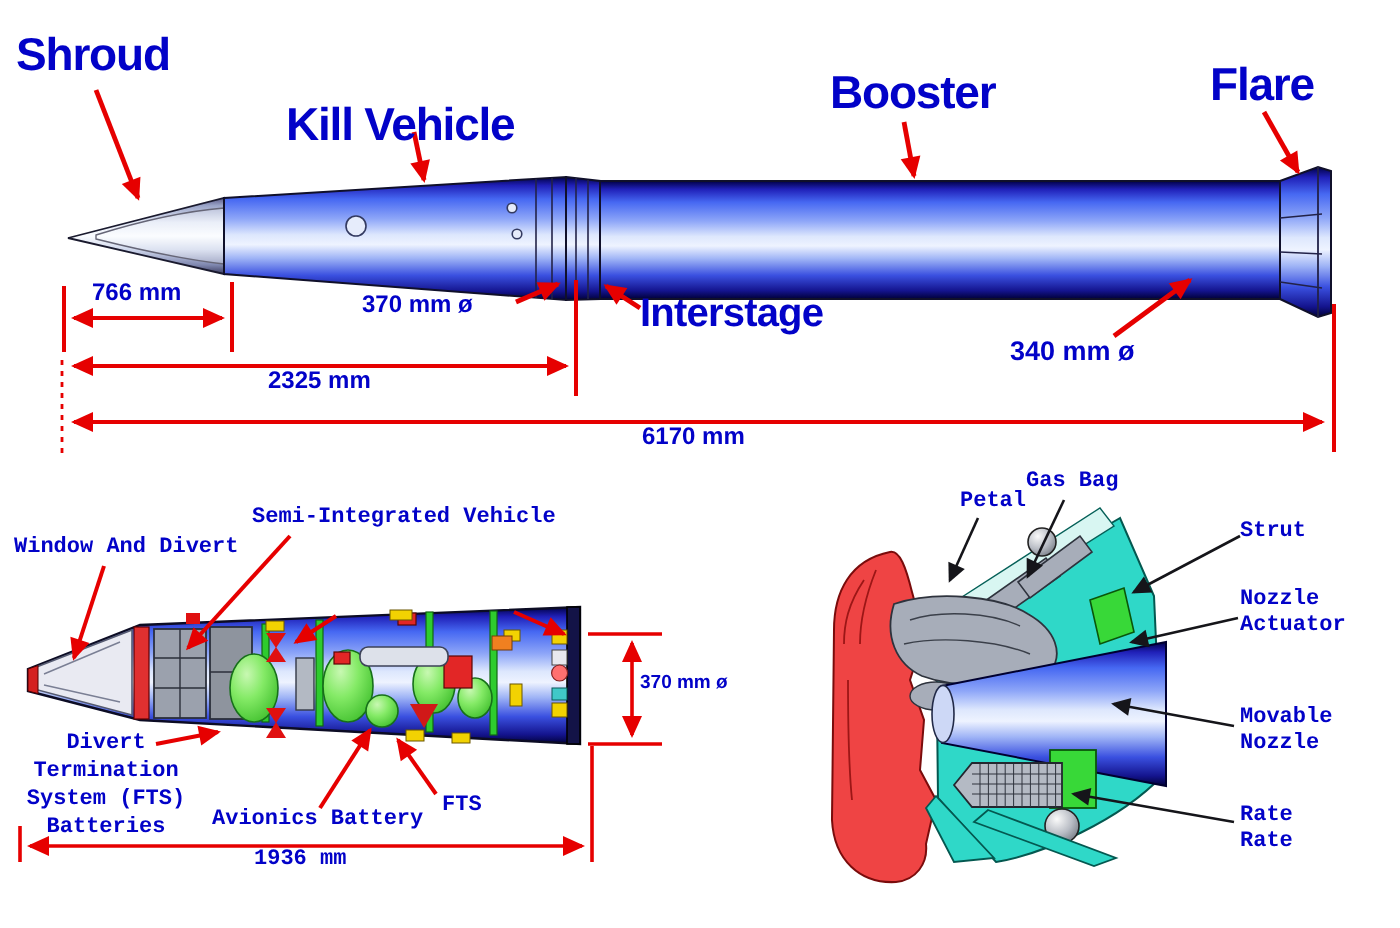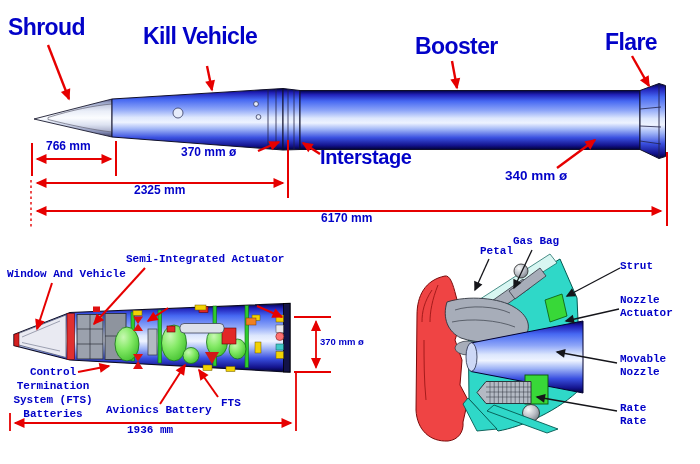--- a/index.html
+++ b/index.html
@@ -206,35 +206,35 @@
       <line x1="489" y1="259" x2="475" y2="290" marker-end="url(#aB)"></line>
       <line x1="532" y1="250" x2="514" y2="288" marker-end="url(#aB)"></line>
       <line x1="620" y1="268" x2="567" y2="296" marker-end="url(#aB)"></line>
       <line x1="619" y1="309" x2="566" y2="321" marker-end="url(#aB)"></line>
       <line x1="617" y1="363" x2="557" y2="352" marker-end="url(#aB)"></line>
       <line x1="617" y1="411" x2="537" y2="397" marker-end="url(#aB)"></line>
     </g>
   </svg>
 
   <div class="lbl big" style="left:8px;top:15px">Shroud</div>
-  <div class="lbl big" style="left:143px;top:24px">Kill Vehicle</div>
+  <div class="lbl big" style="left:143px;top:50px">Kill Vehicle</div>
   <div class="lbl big" style="left:415px;top:34px">Booster</div>
   <div class="lbl big" style="left:605px;top:30px">Flare</div>
   <div class="lbl mid" style="left:320px;top:147px">Interstage</div>
 
   <div class="lbl dim" style="left:46px;top:140px">766 mm</div>
   <div class="lbl dim" style="left:181px;top:146px">370 mm ø</div>
   <div class="lbl dim" style="left:134px;top:184px">2325 mm</div>
   <div class="lbl dim-sm" style="left:505px;top:169px">340 mm ø</div>
   <div class="lbl dim" style="left:321px;top:212px">6170 mm</div>
 
-  <div class="lbl small" style="left:7px;top:268px">Window And Vehicle</div>
-  <div class="lbl small" style="left:126px;top:253px">Semi-Integrated Actuator</div>
+  <div class="lbl small" style="left:7px;top:268px">Window And Divert</div>
+  <div class="lbl small" style="left:126px;top:253px">Semi-Integrated Vehicle</div>
   <div class="lbl small ctr" style="left:53px;top:365px;line-height:14px">
-    <span>Control</span>
+    <span>Divert</span>
     <span>Termination</span>
     <span>System (FTS)</span>
     <span>Batteries</span>
   </div>
   <div class="lbl small" style="left:106px;top:404px">Avionics Battery</div>
   <div class="lbl small" style="left:221px;top:397px">FTS</div>
   <div class="lbl tiny" style="left:320px;top:337px">370 mm  ø</div>
   <div class="lbl small" style="left:127px;top:424px">1936 mm</div>
 
   <div class="lbl small" style="left:480px;top:245px">Petal</div>

